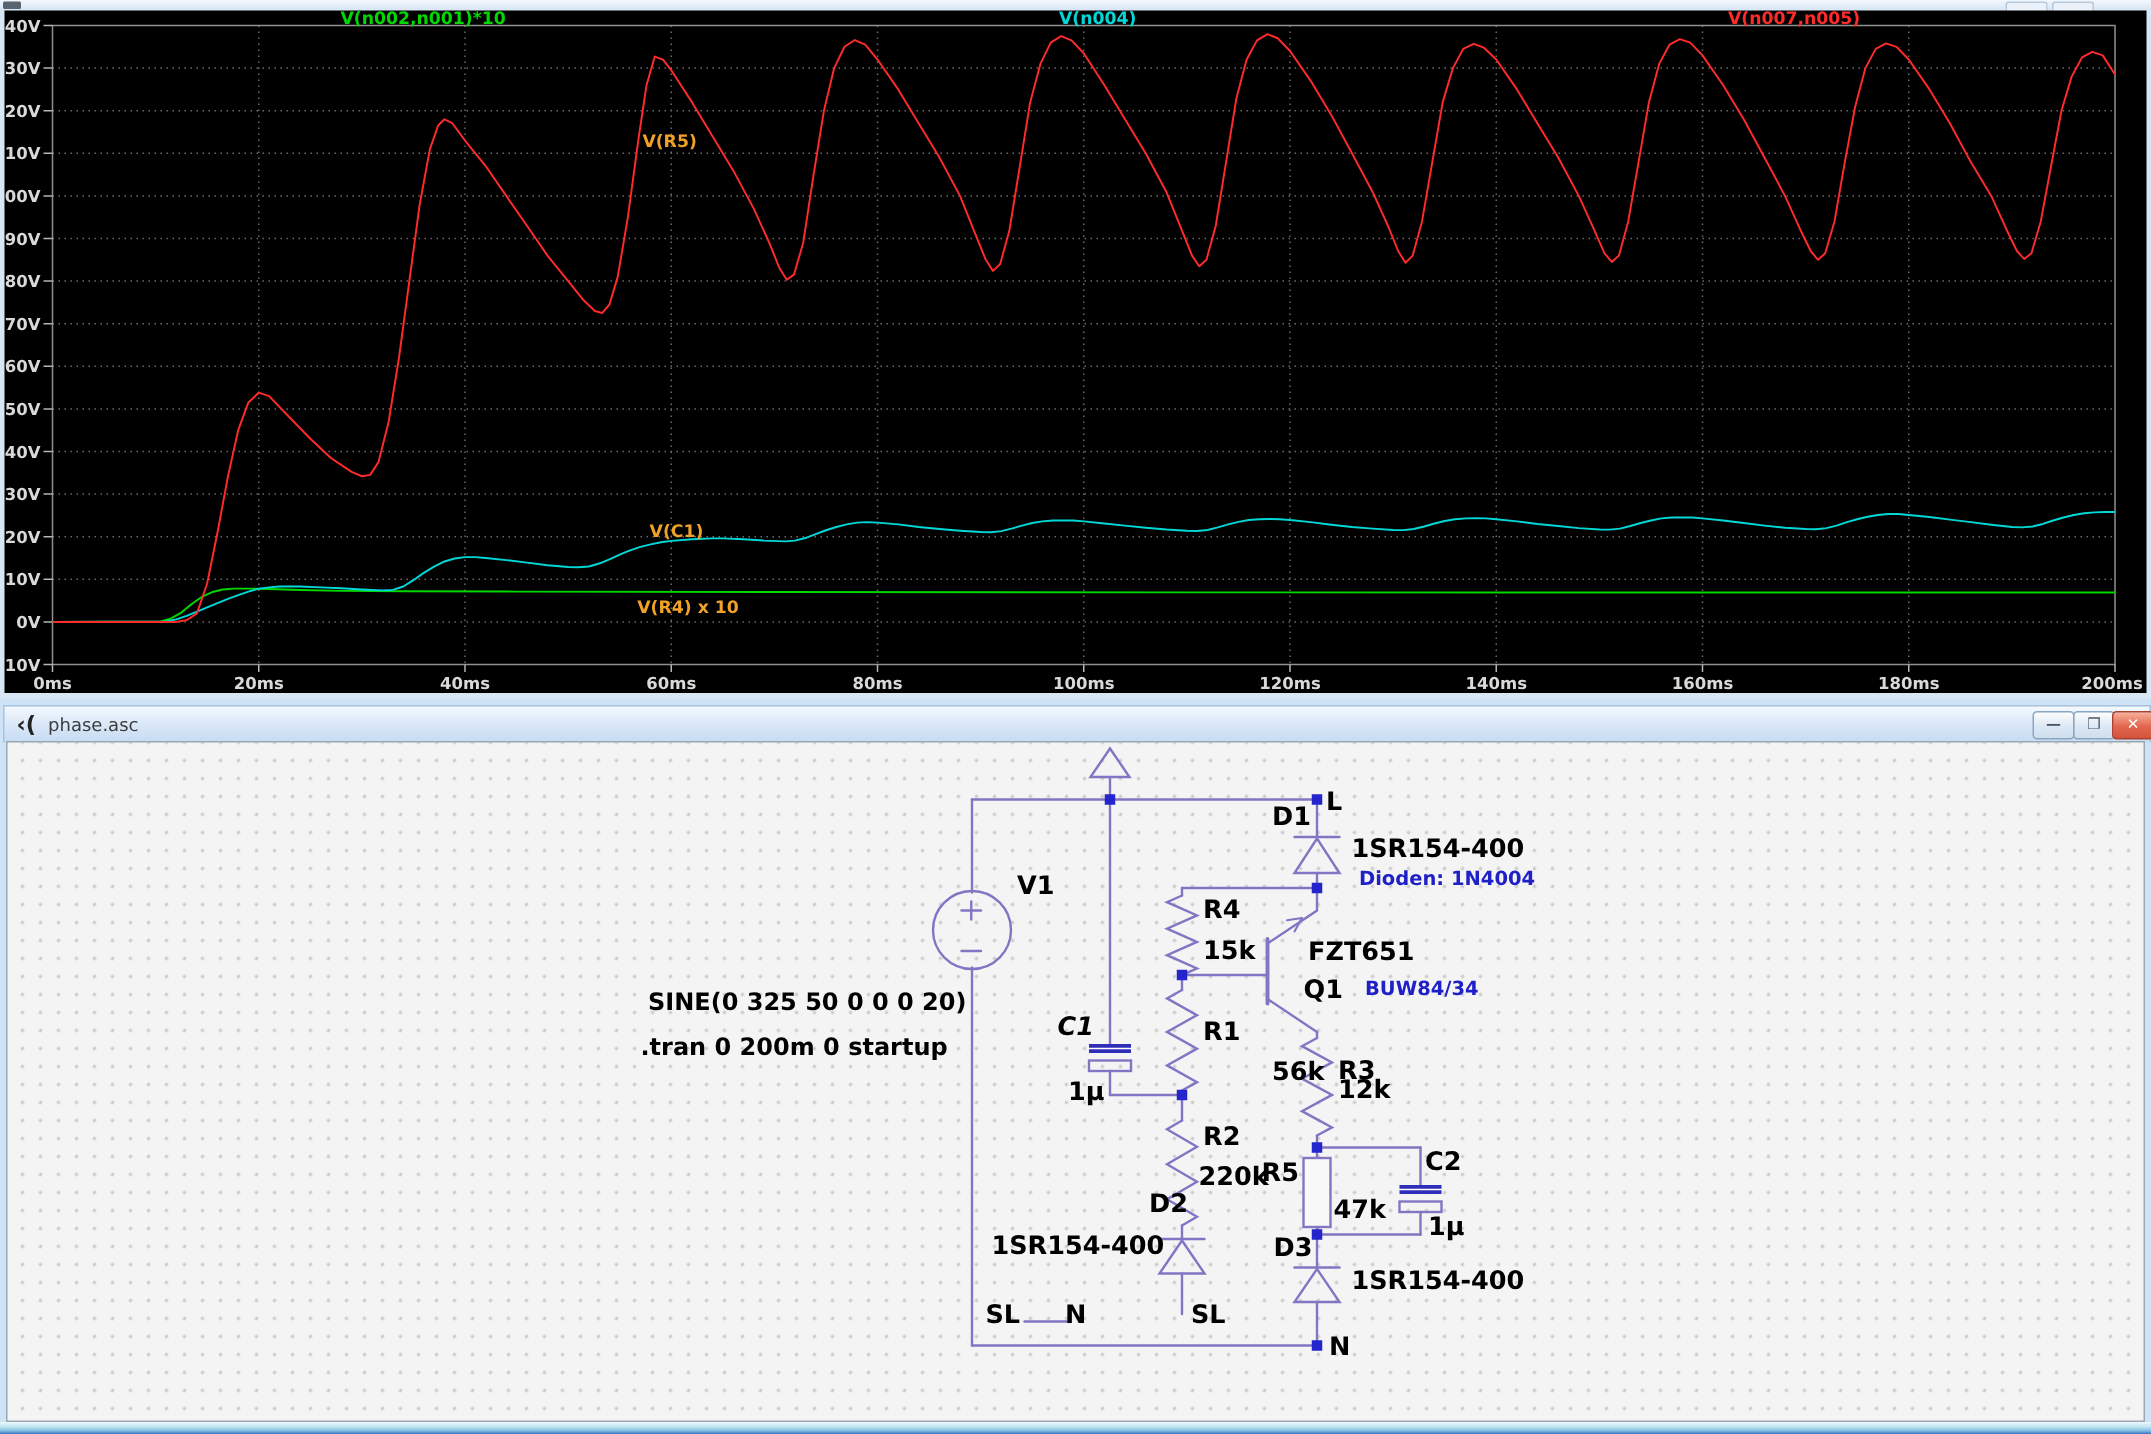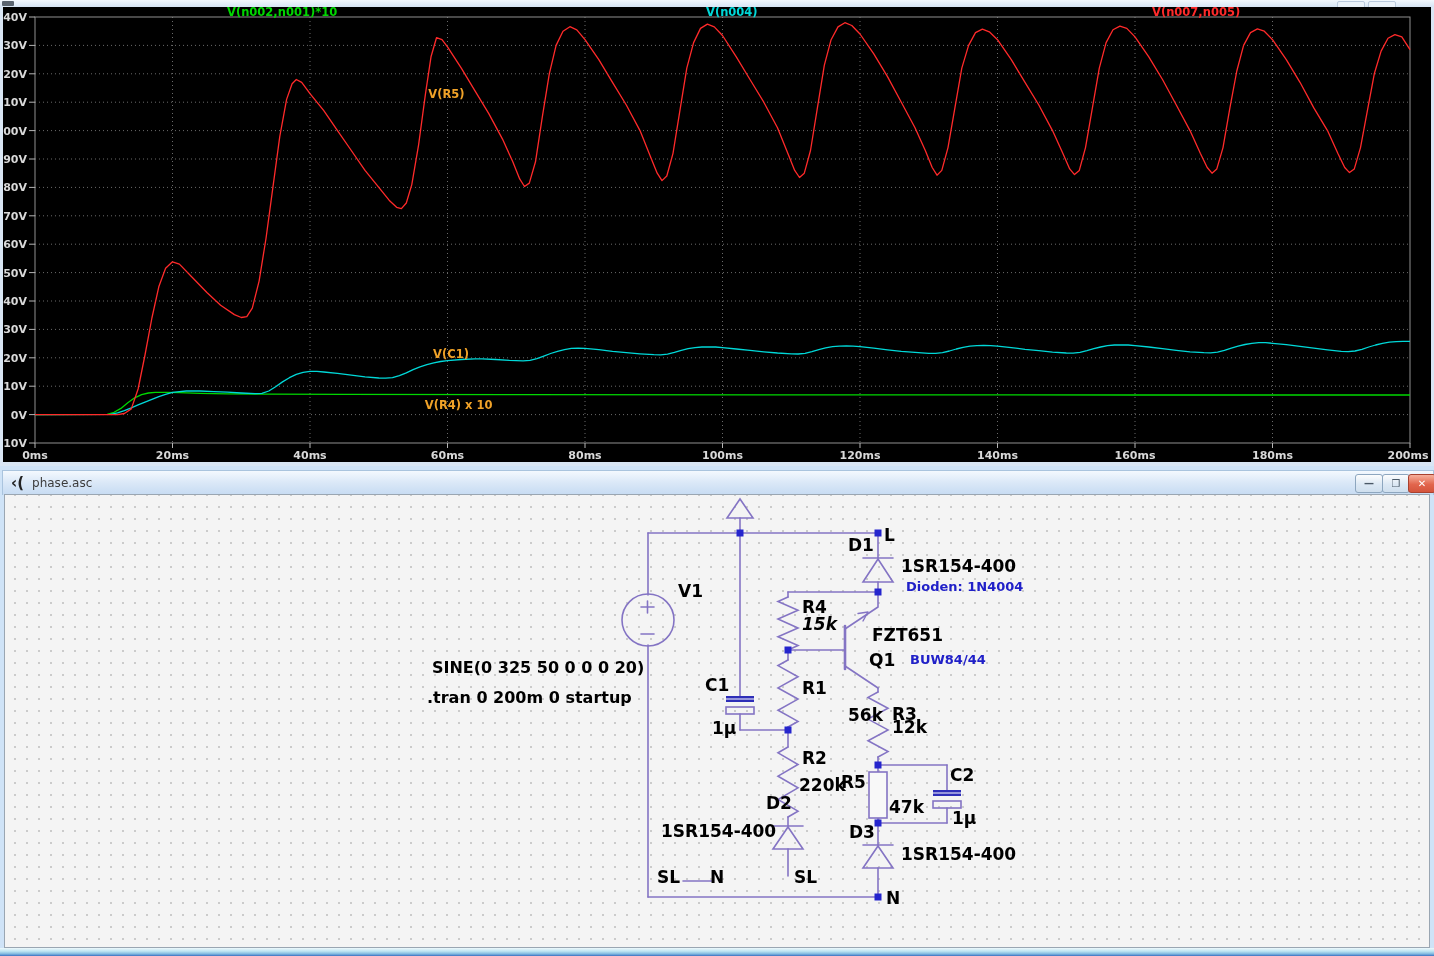--- a/index.html
+++ b/index.html
@@ -222,34 +222,34 @@
             <rect x="784.5" y="726.5" width="7" height="7" fill="#2525cd" stroke="none"></rect>
             <rect x="874.5" y="761.5" width="7" height="7" fill="#2525cd" stroke="none"></rect>
             <rect x="874.5" y="819.5" width="7" height="7" fill="#2525cd" stroke="none"></rect>
             <rect x="874.5" y="893.5" width="7" height="7" fill="#2525cd" stroke="none"></rect>
           </g>
         </svg>
       <div id="schem-labels">
           <div class="slabel ref" style="left: 625px; top: 86px; margin-left: 48px;">V1</div>
           <div class="slabel dir" style="left: 427px; top: 151px; margin-top: 12px;">SINE(0 325 50 0 0 0 20)</div>
           <div class="slabel dir" style="left: 422px; top: 193px;">.tran 0 200m 0 startup</div>
-          <div class="slabel ref" style="left: 700px; top: 180px;">C1</div>
+          <div class="slabel ref" style="left: 700px; top: 180px; font-style: italic;">C1</div>
           <div class="slabel val" style="left: 707px; top: 223px;">1µ</div>
           <div class="slabel ref" style="left: 797px; top: 102px;">R4</div>
-          <div class="slabel val" style="left: 797px; top: 119px; font-style: italic;">15k</div>
+          <div class="slabel val" style="left: 797px; top: 129px;">15k</div>
           <div class="slabel ref" style="left: 797px; top: 183px;">R1</div>
           <div class="slabel val" style="left: 797px; top: 210px; margin-left: 46px;">56k</div>
           <div class="slabel ref" style="left: 797px; top: 253px;">R2</div>
           <div class="slabel val" style="left: 794px; top: 280px;">220k</div>
           <div class="slabel ref" style="left: 843px; top: 40px;">D1</div>
           <div class="slabel val" style="left: 896px; top: 61px;">1SR154-400</div>
           <div class="slabel cmt" style="left: 901px; top: 84px;">Dioden: 1N4004</div>
           <div class="slabel val" style="left: 867px; top: 130px;">FZT651</div>
           <div class="slabel ref" style="left: 864px; top: 155px;">Q1</div>
-          <div class="slabel cmt" style="left: 905px; top: 157px;">BUW84/44</div>
+          <div class="slabel cmt" style="left: 905px; top: 157px;">BUW84/34</div>
           <div class="slabel ref" style="left: 887px; top: 209px;">R3</div>
           <div class="slabel val" style="left: 887px; top: 222px;">12k</div>
           <div class="slabel ref" style="left: 836px; top: 277px;">R5</div>
           <div class="slabel val" style="left: 884px; top: 302px;">47k</div>
           <div class="slabel ref" style="left: 945px; top: 270px;">C2</div>
           <div class="slabel val" style="left: 947px; top: 313px;">1µ</div>
           <div class="slabel ref" style="left: 751px; top: 298px; margin-left: 10px;">D2</div>
           <div class="slabel val" style="left: 656px; top: 326px;">1SR154-400</div>
           <div class="slabel ref" style="left: 844px; top: 327px;">D3</div>
           <div class="slabel val" style="left: 896px; top: 349px;">1SR154-400</div>

